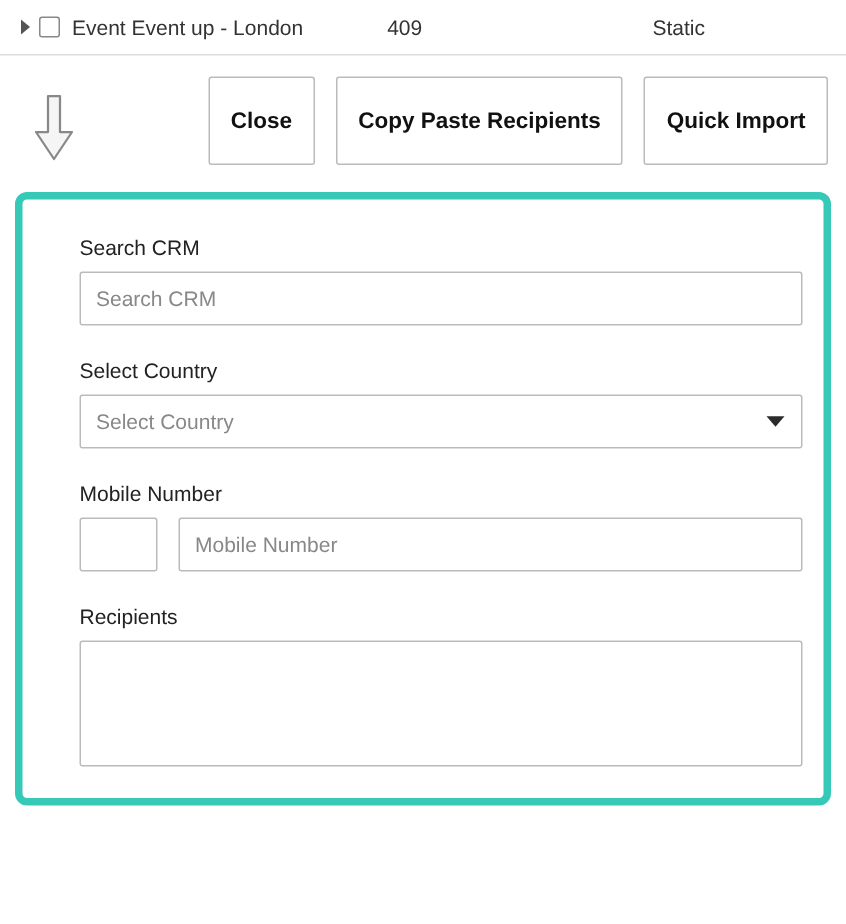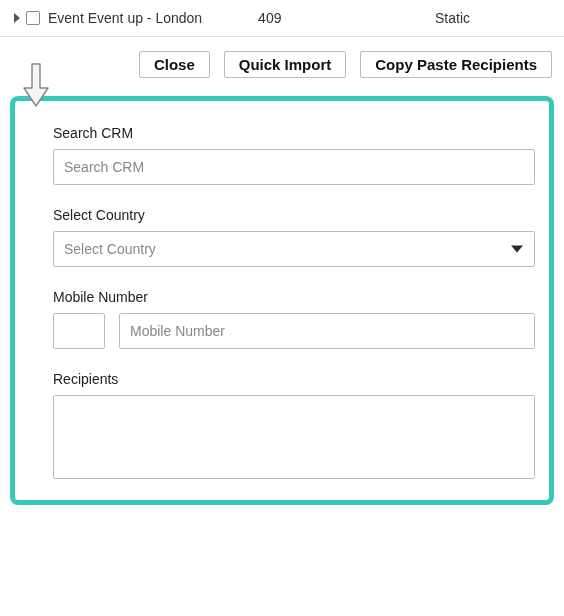--- a/index.html
+++ b/index.html
@@ -42,21 +42,21 @@
 
   .button-row {
     display: flex;
     justify-content: flex-end;
     gap: 14px;
     padding: 14px 12px 18px 12px;
   }
   .btn {
     border: 1px solid #bbb;
     background: #fff;
-    padding: 4px 14px;
+    padding: 20px 14px;
     font-size: 15px;
     font-weight: 600;
     color: #111;
     border-radius: 2px;
     cursor: pointer;
   }
 
   .arrow-callout {
     position: absolute;
     left: 22px;
@@ -135,22 +135,22 @@
 <div class="top-row">
   <div class="caret"></div>
   <div class="row-checkbox"></div>
   <span class="row-name">Event Event up - London</span>
   <span class="row-count">409</span>
   <span class="row-type">Static</span>
 </div>
 
 <div class="button-row">
   <button class="btn">Close</button>
+  <button class="btn">Copy Paste Recipients</button>
   <button class="btn">Quick Import</button>
-  <button class="btn">Copy Paste Recipients</button>
 </div>
 
 <svg class="arrow-callout" viewBox="0 0 28 46">
   <path d="M10 2 L18 2 L18 26 L26 26 L14 44 L2 26 L10 26 Z" fill="#f5f5f5" stroke="#888" stroke-width="1.5" stroke-linejoin="round"></path>
 </svg>
 
 <div class="highlight-panel">
 
   <div class="block">
     <label class="field-label">Search CRM</label>

